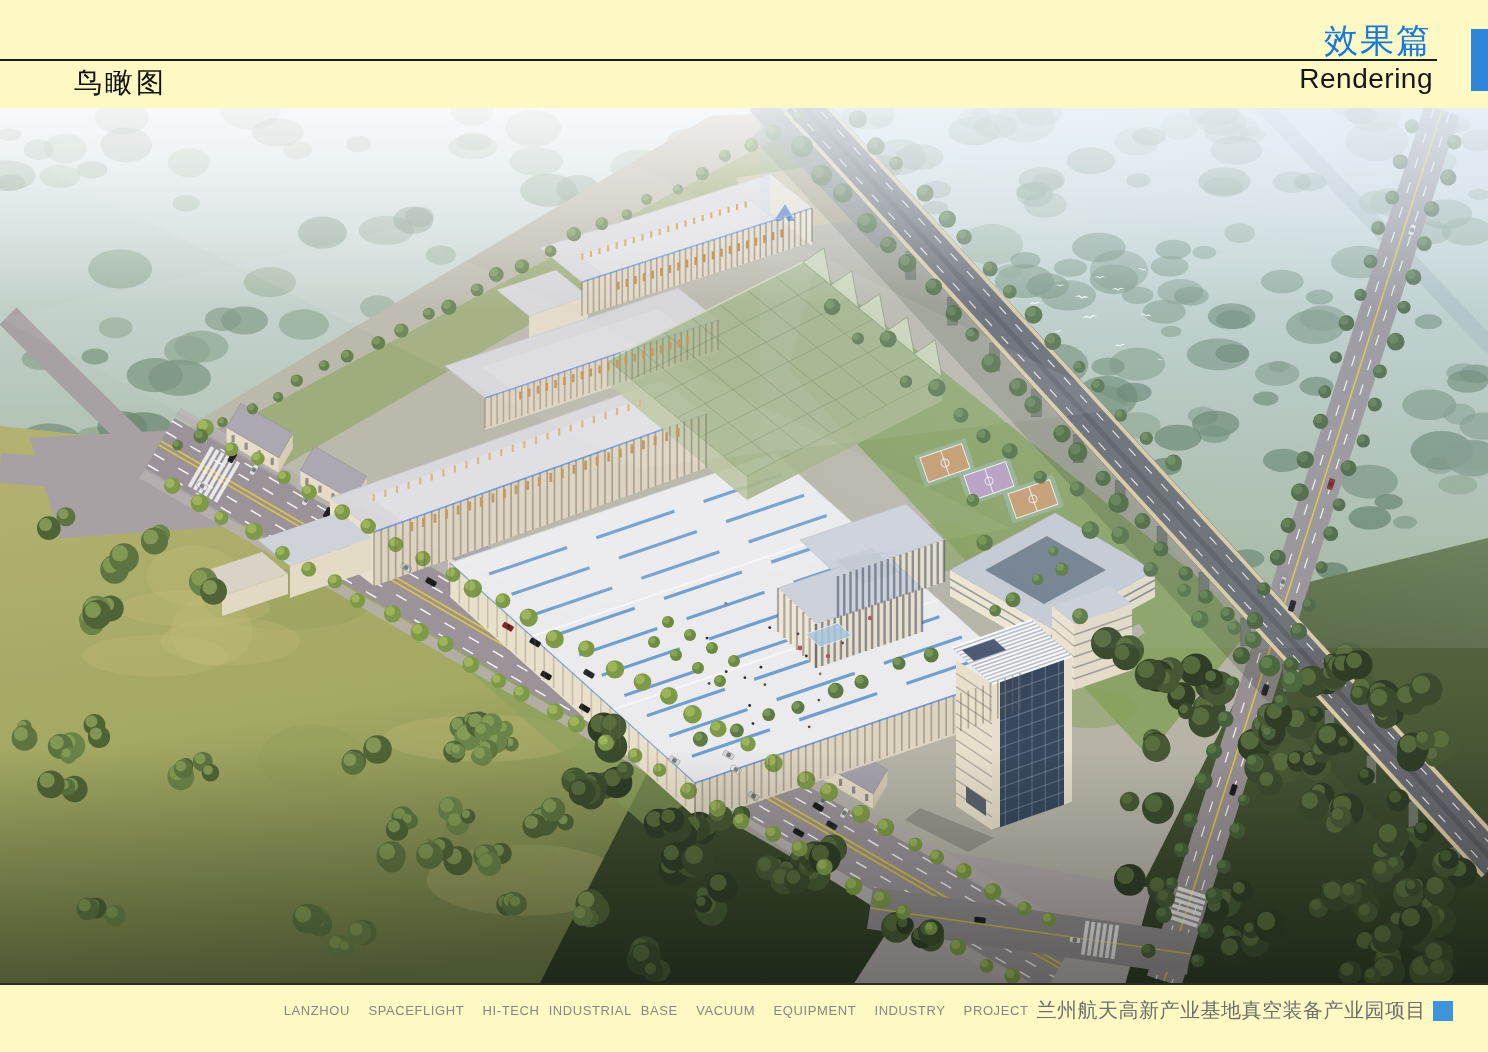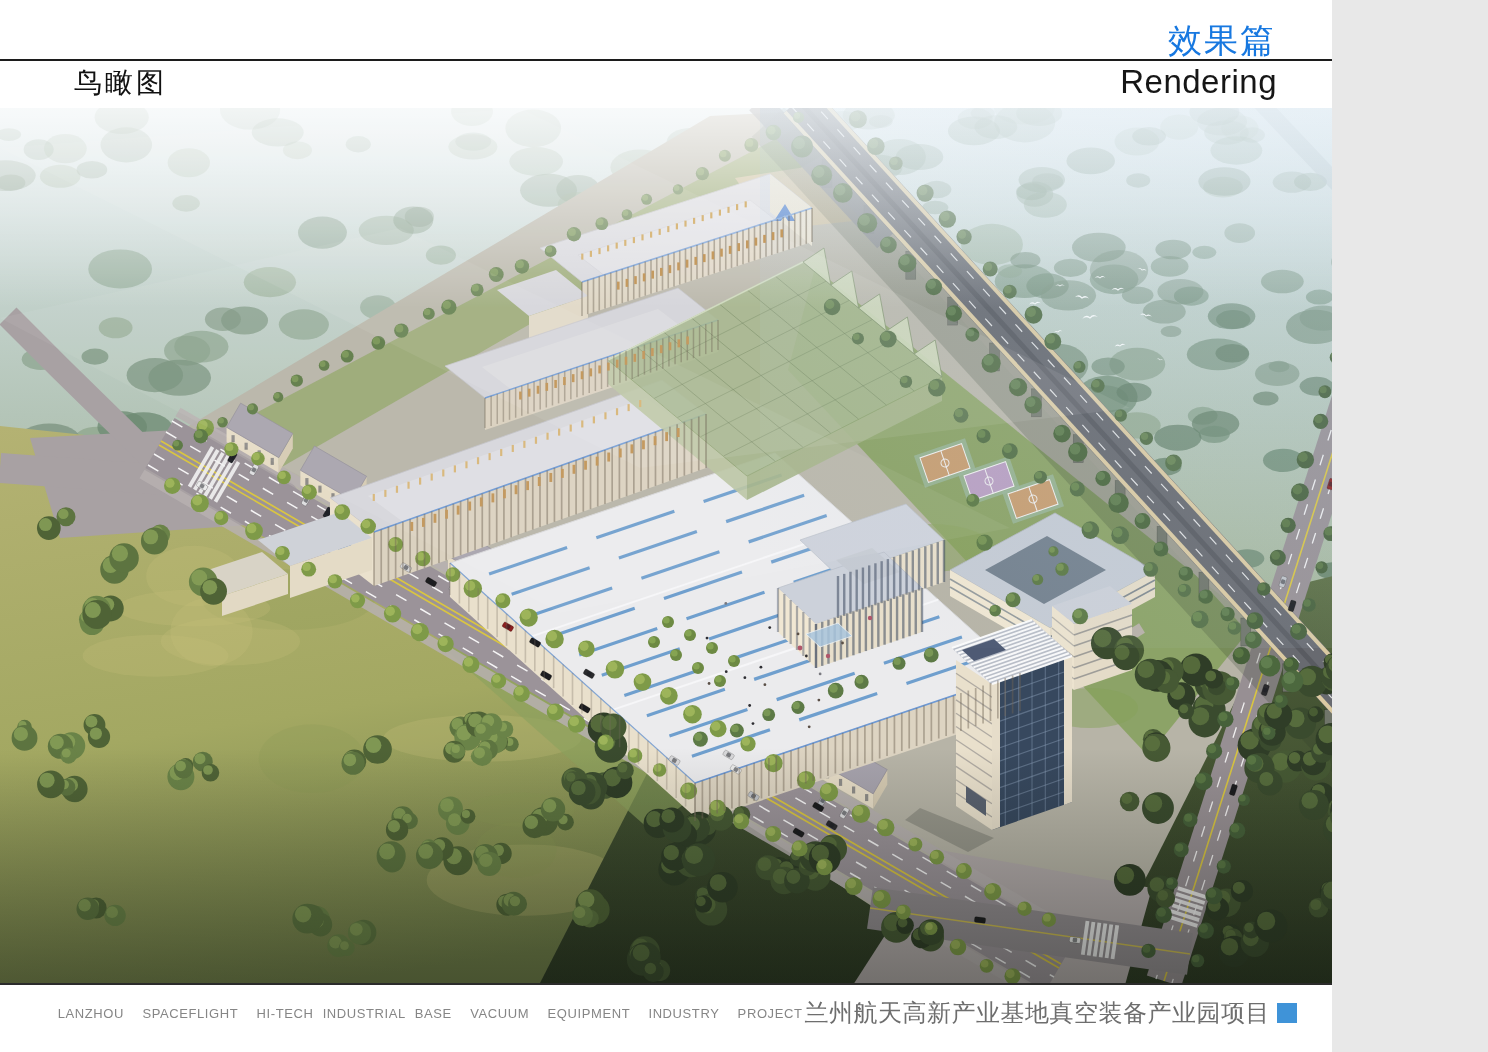--- a/index.html
+++ b/index.html
@@ -1,30 +1,30 @@
 <!DOCTYPE html>
 <html><head>
 <meta charset="utf-8">
 <style>
   html,body{margin:0;padding:0;background:#e8e8e8;}
-  #page{position:relative;width:1332px;height:1052px;background:#ffffff;overflow:hidden;
+  #page{position:relative;width:1488px;height:1052px;background:#fef9c3;overflow:hidden;
         font-family:"Liberation Sans","DejaVu Sans",sans-serif;}
   
   #hdr-line{position:absolute;left:0;top:59px;width:1437px;height:2px;background:#1c1c1c;}
   #sec-cn{position:absolute;right:56px;top:18px;font-size:34px;letter-spacing:2px;color:#1778e0;}
-  #sec-en{position:absolute;right:55px;top:63px;font-size:33px;color:#161616;letter-spacing:0.5px;}
+  #sec-en{position:absolute;right:55px;top:63px;font-size:28px;color:#161616;letter-spacing:0.5px;}
   #page-label{position:absolute;left:74px;top:64px;font-size:28px;color:#111;letter-spacing:3px;text-align:right;}
   #hdr-bar{position:absolute;left:1471px;top:29px;width:17px;height:62px;background:#2e86d8;}
   
   #shot{position:absolute;left:0;top:108px;width:1488px;height:875px;border-bottom:2px solid #2b2b2b;}
   #shot svg{display:block;}
   
   #cap{position:absolute;left:0;right:35px;top:997px;display:flex;justify-content:flex-end;align-items:center;}
   #cap-en{font-size:13px;color:#868686;letter-spacing:0.6px;word-spacing:5px;white-space:pre;margin-left:48px;}
-  #cap-cn{font-size:24px;color:#6e6e6e;letter-spacing:0.5px;margin-left:2px;white-space:pre;}
+  #cap-cn{font-size:20px;color:#6e6e6e;letter-spacing:0.5px;margin-left:8px;white-space:pre;}
   #cap-sq{width:20px;height:20px;background:#3f93d8;margin-left:7px;flex:0 0 auto;}
 </style>
 </head>
 <body>
 
 <div id="page">
 
   <div id="hdr-line"></div>
   <div id="sec-cn">效果篇</div>
   <div id="sec-en">Rendering</div>

